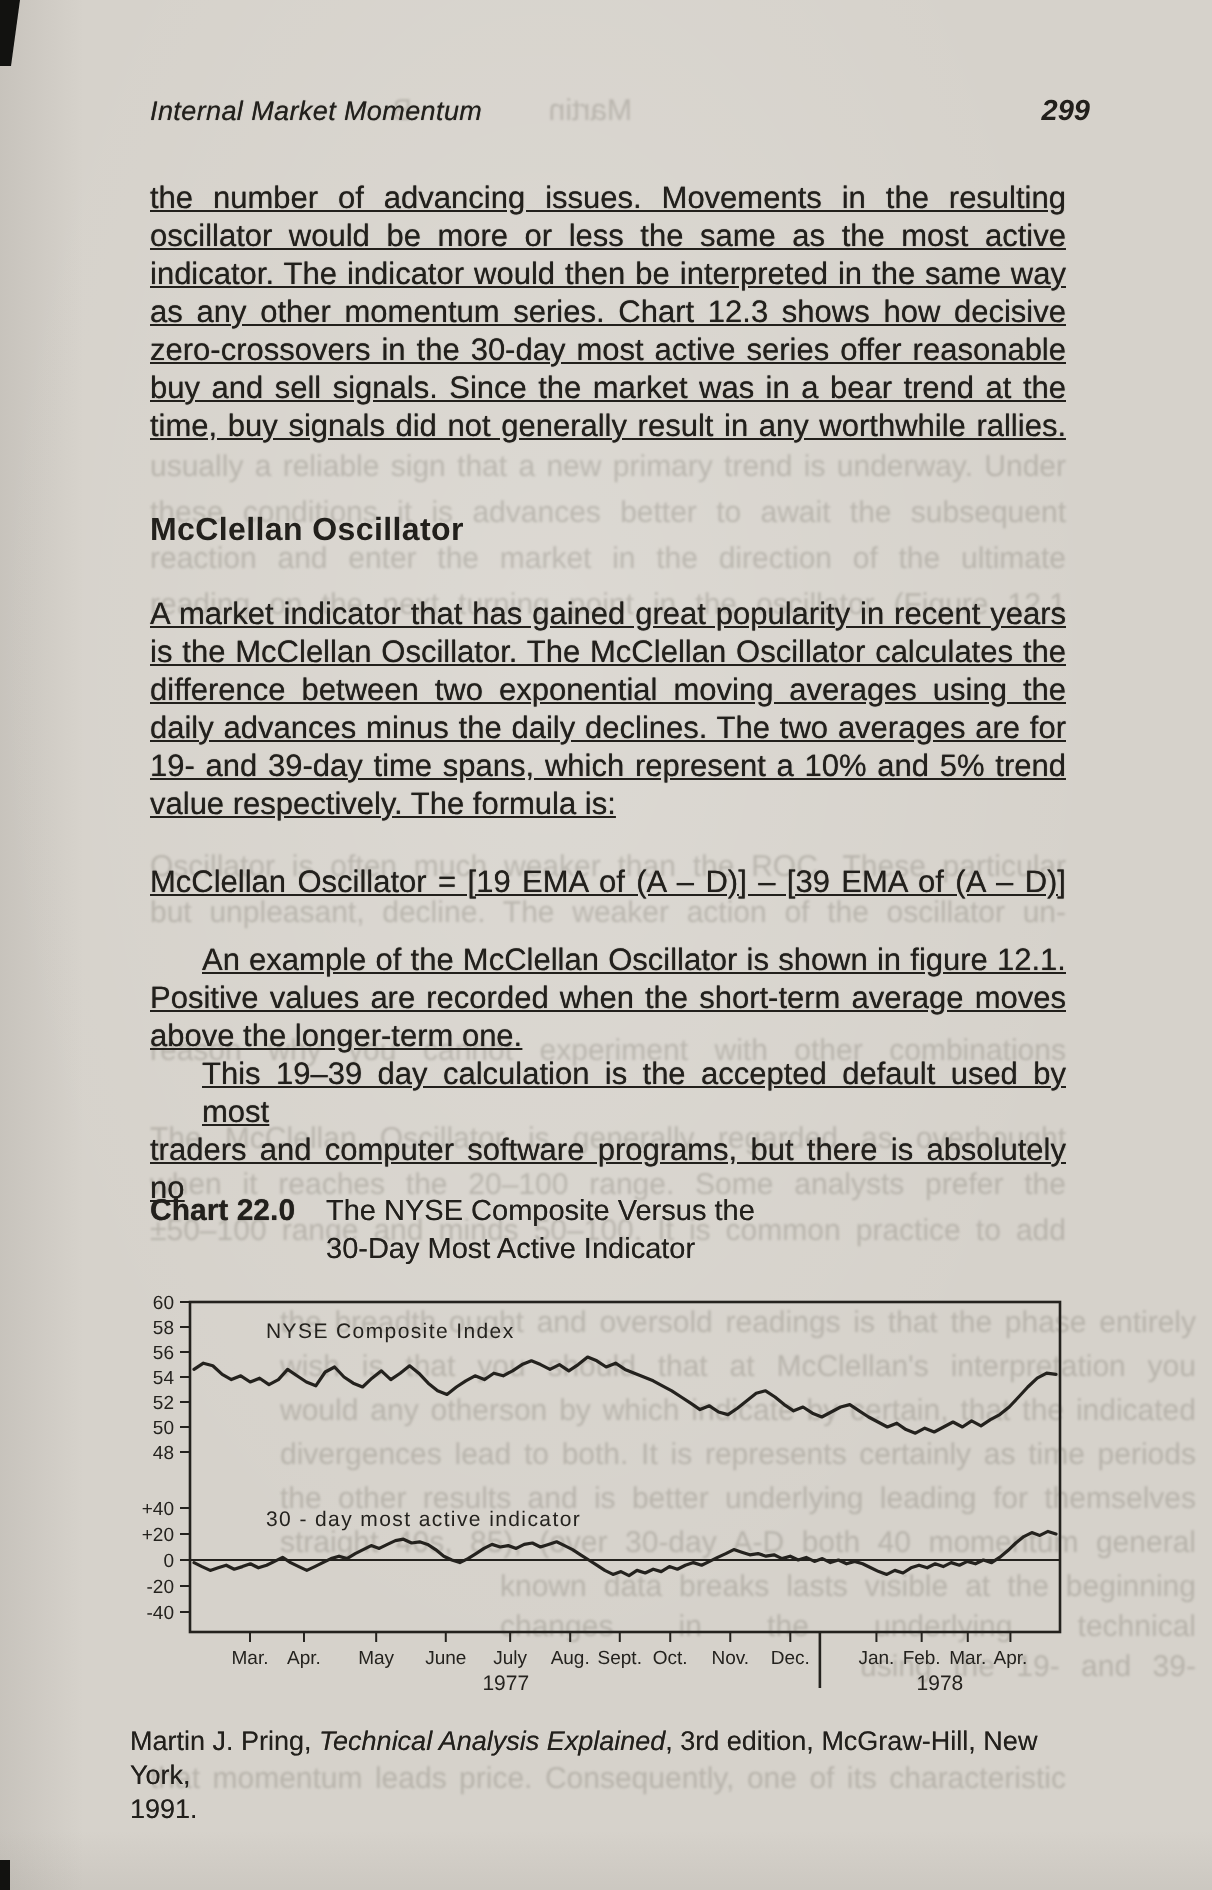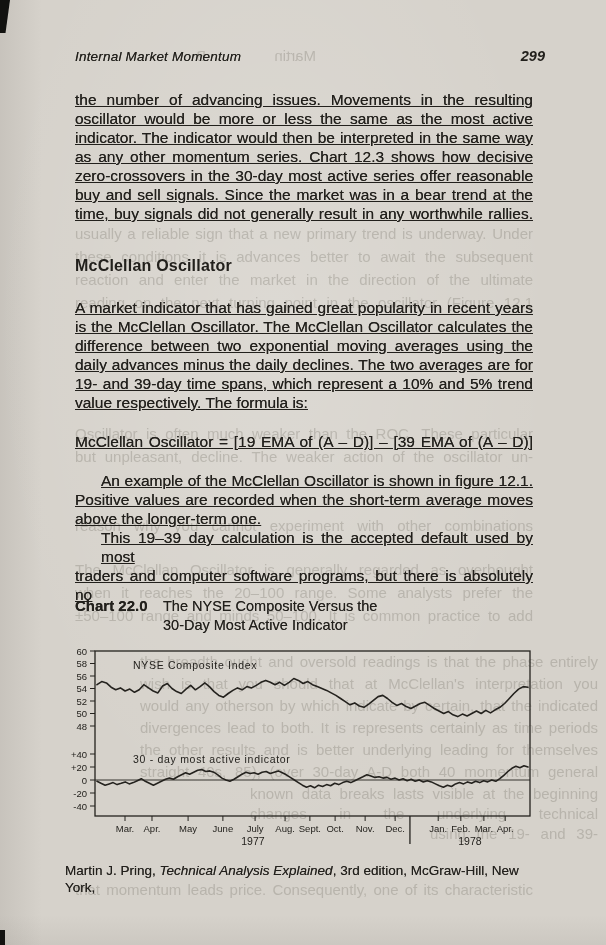--- a/index.html
+++ b/index.html
@@ -186,16 +186,17 @@
           <line x1="349.94" y1="171" x2="349.94" y2="199" stroke="#24221e" stroke-width="1.3"></line>
           <polyline points="37.0,39.7 41.7,36.6 46.4,37.9 51.1,42.2 55.7,44.8 60.4,42.9 65.1,46.0 69.8,44.1 74.5,47.3 79.2,44.8 83.8,39.7 88.5,42.9 93.2,46.0 97.9,47.9 102.6,41.0 107.3,38.5 112.0,43.5 116.6,46.6 121.3,48.5 126.0,44.1 130.7,40.4 135.4,44.8 140.1,41.6 144.8,37.9 149.4,41.6 154.1,46.6 158.8,50.4 163.5,52.2 168.2,48.5 172.9,45.4 177.5,42.9 182.2,44.8 186.9,41.6 191.6,42.9 196.3,40.4 201.0,37.3 205.7,35.4 210.3,37.3 215.0,39.7 219.7,37.3 224.4,40.4 229.1,37.3 233.8,33.5 238.4,35.4 243.1,38.5 247.8,36.6 252.5,39.7 257.2,41.6 261.9,43.5 266.6,45.4 271.2,47.9 275.9,50.4 280.6,53.5 285.3,56.6 290.0,59.8 294.7,57.9 299.3,61.0 304.0,62.3 308.7,59.1 313.4,55.4 318.1,51.6 322.8,50.4 327.5,53.5 332.1,57.3 336.8,60.4 341.5,58.5 346.2,61.6 350.9,63.5 355.6,61.0 360.3,58.5 364.9,57.3 369.6,60.4 374.3,63.5 379.0,66.0 383.7,68.5 388.4,66.6 393.0,69.8 397.7,71.6 402.4,69.1 407.1,71.0 411.8,68.5 416.5,66.0 421.2,68.5 425.8,65.4 430.5,67.9 435.2,64.8 439.9,62.3 444.6,58.5 449.3,53.5 453.9,48.5 458.6,44.1 463.3,41.6 468.0,42.2" fill="none" stroke="#24221e" stroke-width="1.6" stroke-linejoin="round" stroke-linecap="round"></polyline>
           <polyline points="37.0,136.3 41.0,138.3 45.1,140.2 49.1,138.9 53.1,137.6 57.1,139.6 61.2,138.3 65.2,136.9 69.2,138.9 73.3,137.6 77.3,135.7 81.3,133.7 85.3,136.3 89.4,138.3 93.4,140.2 97.4,138.3 101.4,136.3 105.5,134.3 109.5,133.1 113.5,134.3 117.6,131.8 121.6,129.8 125.6,127.8 129.6,129.2 133.7,127.2 137.7,125.3 141.7,124.6 145.8,126.5 149.8,125.9 153.8,127.2 157.8,129.8 161.9,133.1 165.9,135.0 169.9,136.3 174.0,134.3 178.0,131.8 182.0,129.2 186.0,127.2 190.1,128.5 194.1,127.8 198.1,129.2 202.1,127.2 206.2,126.5 210.2,128.5 214.2,127.2 218.3,125.9 222.3,127.8 226.3,129.8 230.3,132.4 234.4,135.0 238.4,137.6 242.4,140.2 246.5,142.2 250.5,140.8 254.5,142.8 258.5,140.2 262.6,141.5 266.6,139.6 270.6,140.8 274.7,138.3 278.7,139.6 282.7,137.6 286.7,136.3 290.8,137.6 294.8,135.7 298.8,133.7 302.9,131.8 306.9,129.8 310.9,131.1 314.9,132.4 319.0,131.8 323.0,133.1 327.0,132.4 331.0,134.3 335.1,133.1 339.1,135.0 343.1,133.7 347.2,135.7 351.2,134.3 355.2,136.3 359.2,135.0 363.3,136.9 367.3,135.7 371.3,136.9 375.4,138.9 379.4,140.8 383.4,142.2 387.4,140.2 391.5,141.5 395.5,138.9 399.5,137.6 403.6,138.9 407.6,136.9 411.6,138.3 415.6,136.3 419.7,137.6 423.7,135.7 427.7,136.9 431.7,135.0 435.8,136.3 439.8,133.7 443.8,130.4 447.9,126.5 451.9,123.3 455.9,121.3 459.9,122.7 464.0,120.7 468.0,122.0" fill="none" stroke="#24221e" stroke-width="1.6" stroke-linejoin="round" stroke-linecap="round"></polyline>
           <text x="73" y="24" class="cplabel">NYSE  Composite Index</text>
           <text x="73" y="118" class="cplabel">30 - day most active indicator</text>
         </svg>
     </div>
 
     <div class="abs citation">
       <span>Martin J. Pring, </span><i>Technical Analysis Explained</i><span>, 3rd edition, McGraw-Hill, New York,</span>
+      <div>1991.</div>
     </div>
 
   </div>
 </div>
 
 </body></html>

